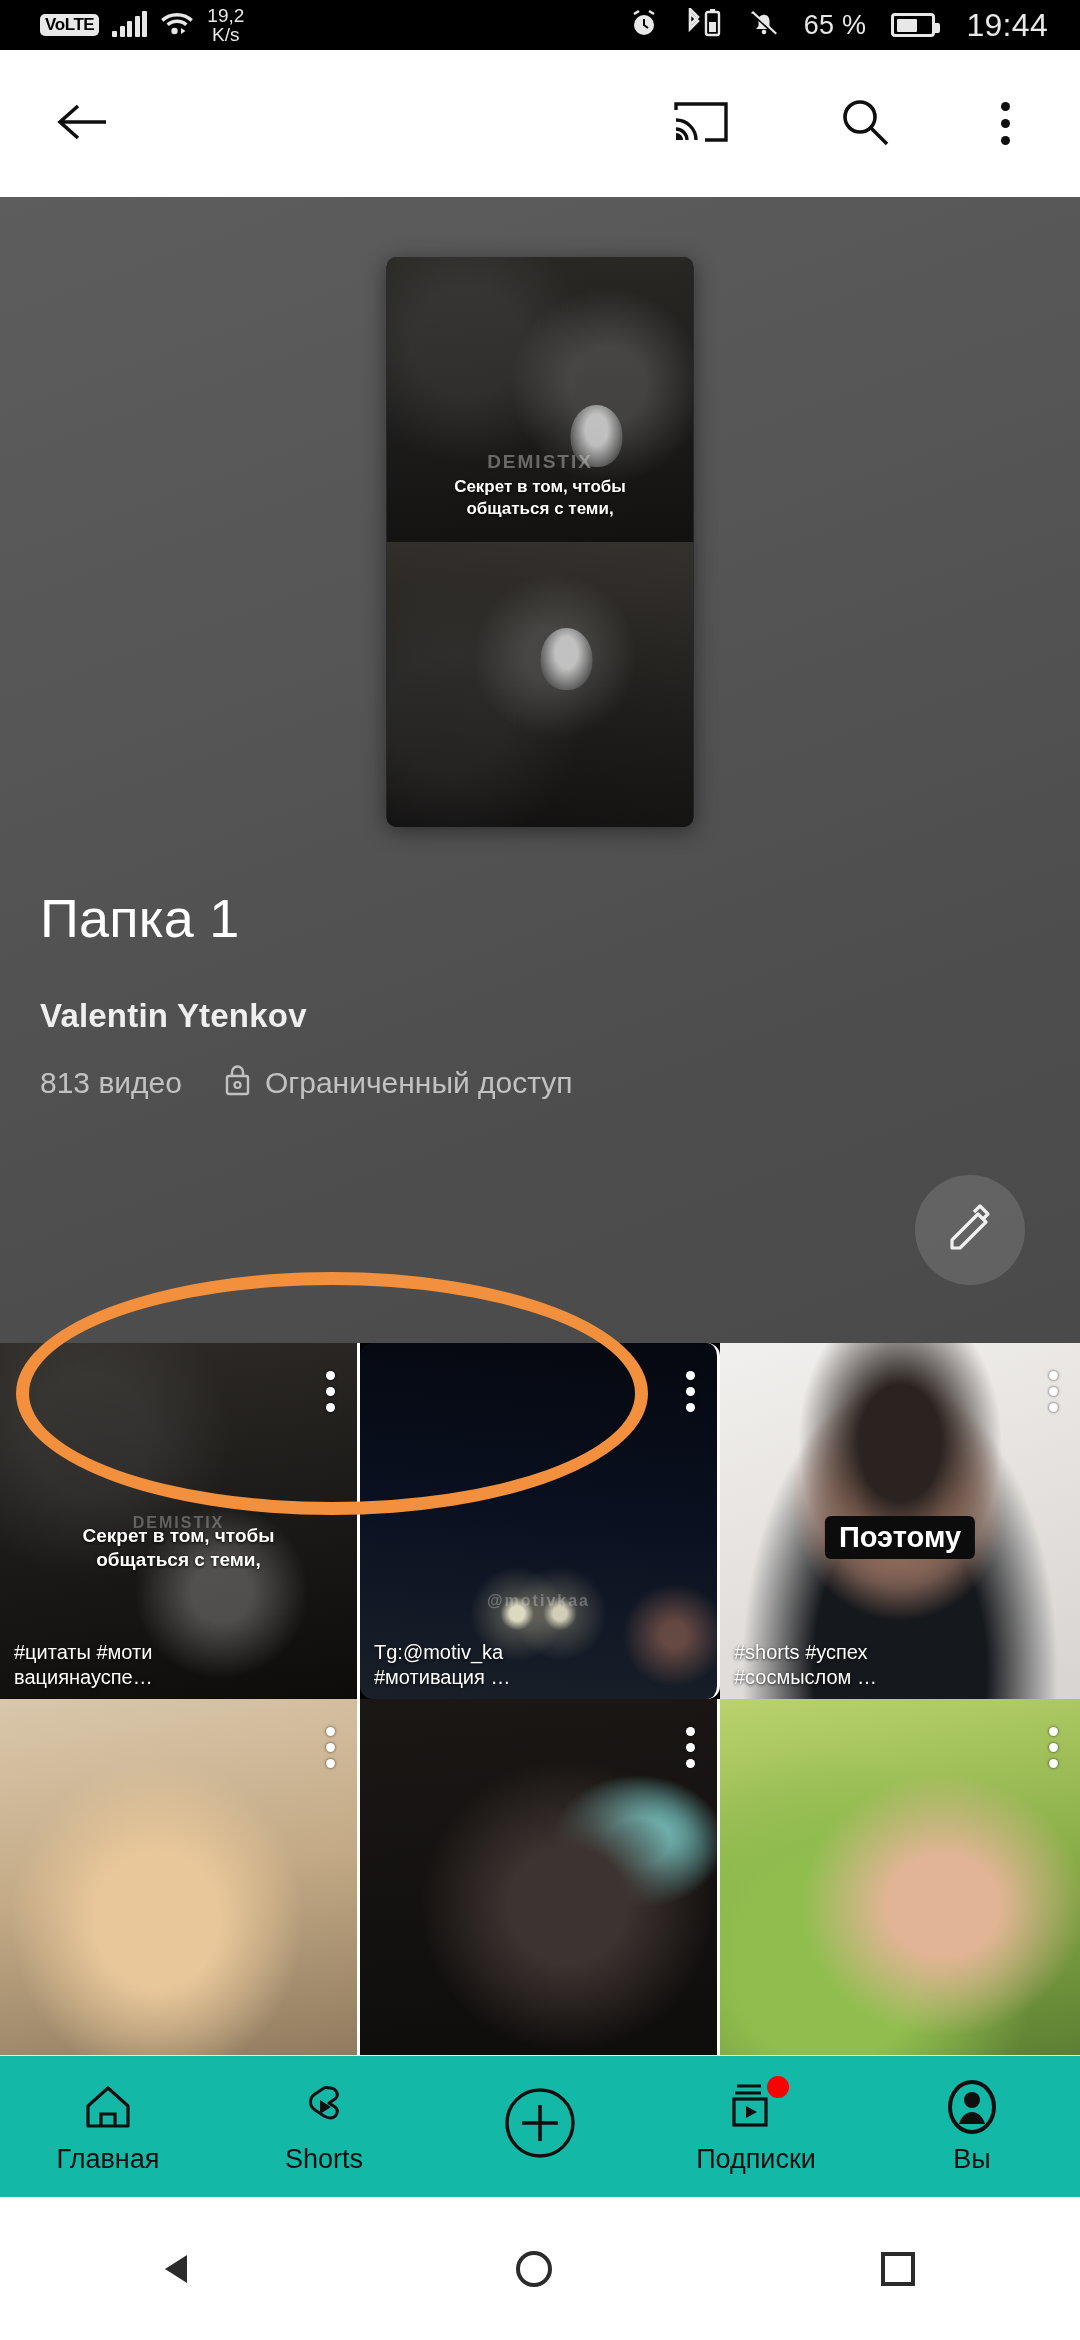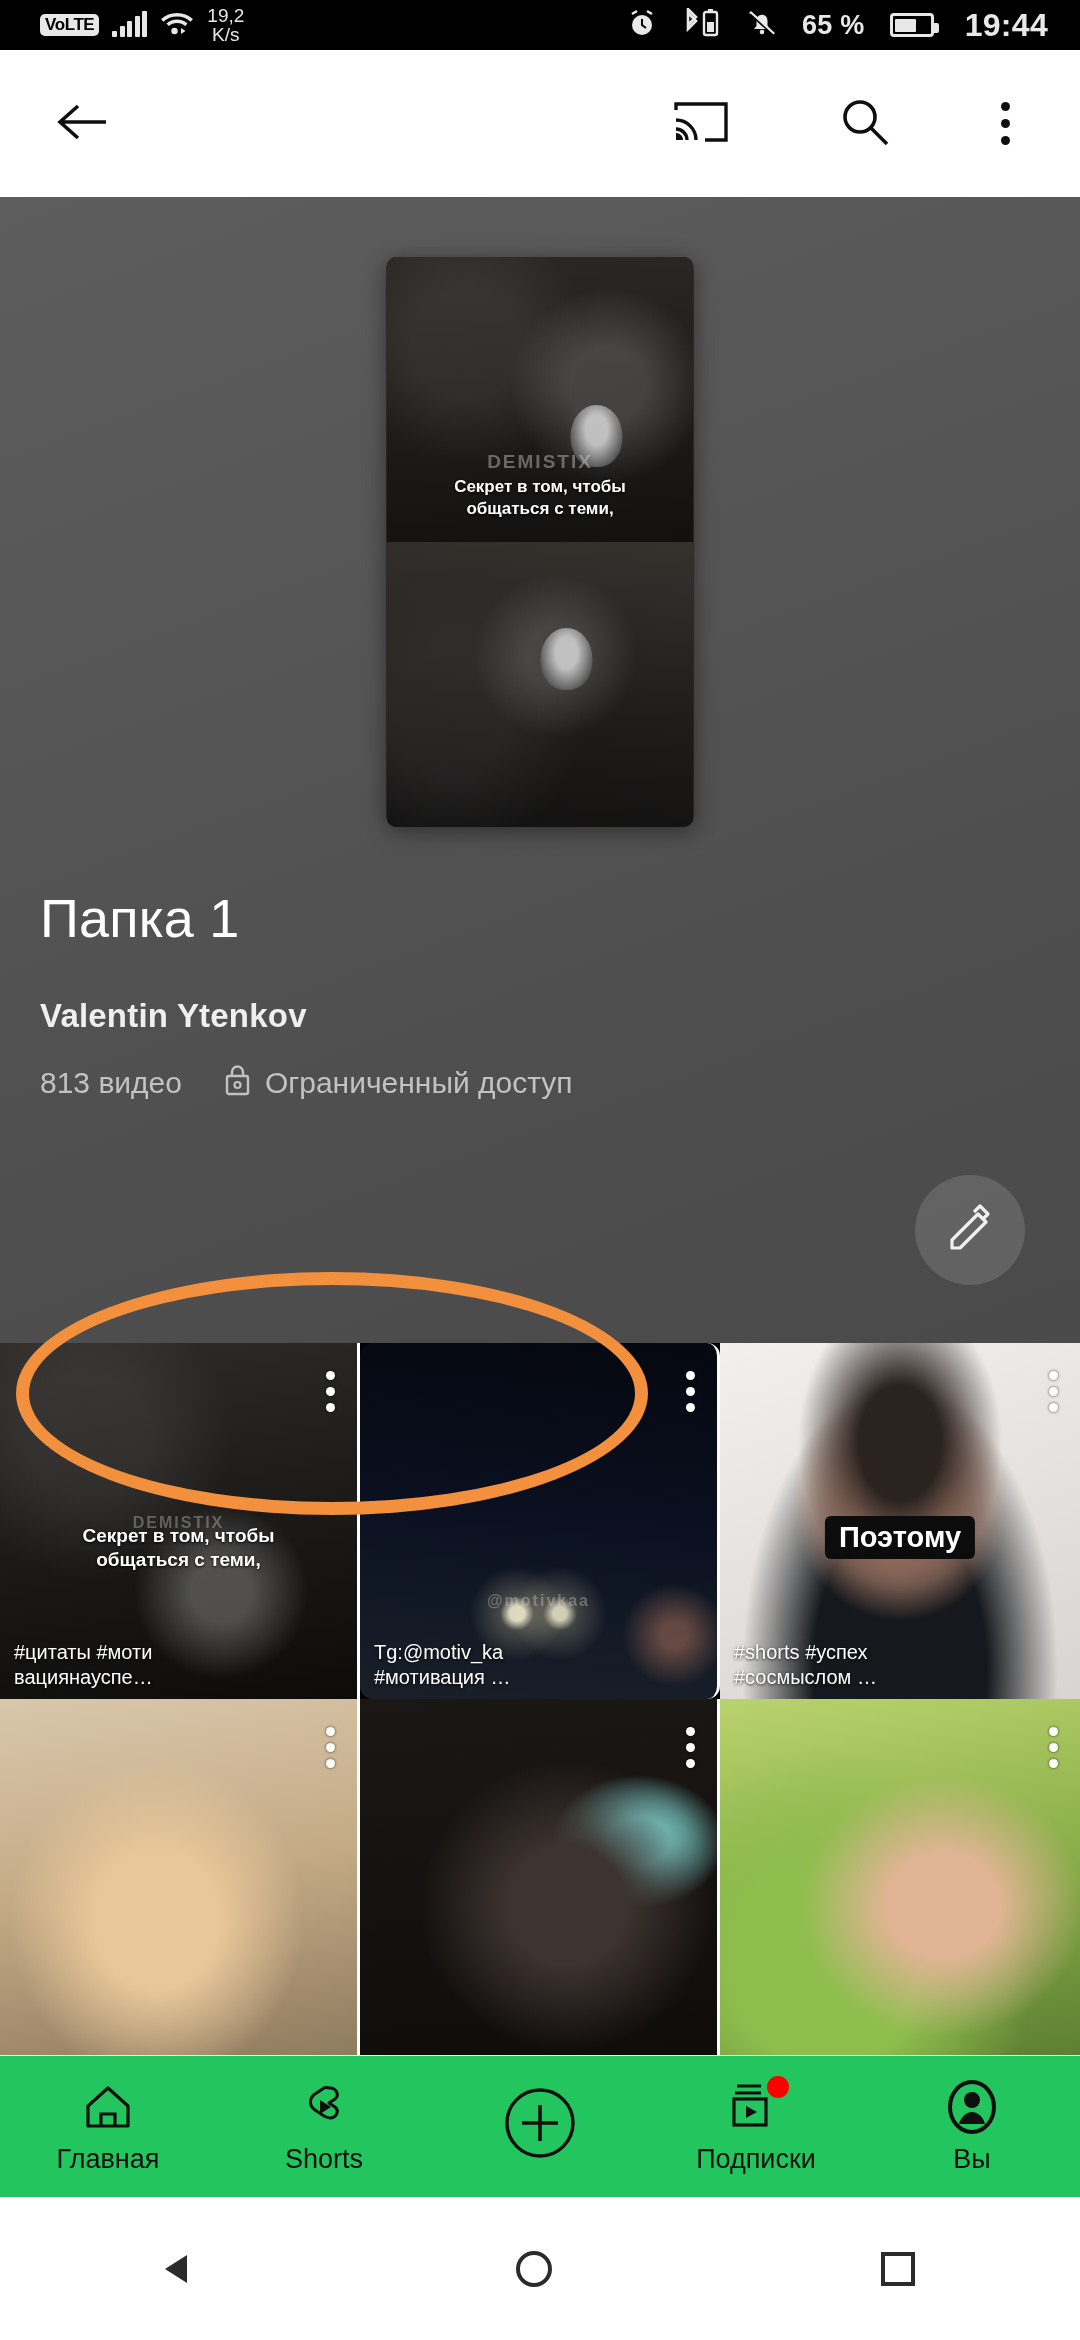--- a/index.html
+++ b/index.html
@@ -15,21 +15,21 @@
   .volte{
     background:#e8e8e8; color:#000; font-size:17px; font-weight:bold;
     border-radius:5px; padding:1px 5px; letter-spacing:-0.4px; line-height:1.15;
   }
   .bars{ display:flex; align-items:flex-end; gap:2.5px; height:24px; }
   .bars i{ display:block; width:5px; background:#e8e8e8; border-radius:1px; }
   .bars i:nth-child(1){height:6px;} .bars i:nth-child(2){height:11px;}
   .bars i:nth-child(3){height:16px;} .bars i:nth-child(4){height:21px;}
   .bars i:nth-child(5){height:26px;}
   .speed{ font-size:19px; line-height:19px; text-align:center; color:#e8e8e8; }
-  .sb-right{ margin-left:auto; margin-right:32px; display:flex; align-items:center; gap:25px;font-weight:bold; }
+  .sb-right{ margin-left:auto; margin-right:32px; display:flex; align-items:center; gap:25px; }
   .sb-pct{ font-size:27px; letter-spacing:0.3px; }
   .sb-time{ font-size:32px; letter-spacing:0.3px; margin-left:6px; }
   .battery{
     width:44px; height:24px; border:3px solid #e8e8e8; border-radius:4px;
     position:relative; display:flex; align-items:center; padding:2.5px;
   }
   .battery::after{
     content:""; position:absolute; right:-8px; top:7px; width:5px; height:10px;
     background:#e8e8e8; border-radius:0 2px 2px 0;
   }
@@ -178,21 +178,21 @@
 
   
   .annot{
     position:absolute; left:16px; top:1272px; width:632px; height:243px;
     border:13px solid #f2903d; border-radius:50%; z-index:9; pointer-events:none;
   }
 
   
   .bottom-nav{
     position:absolute; top:2055px; left:0; width:1080px; height:142px;
-    background:#22c55e; display:flex; align-items:center; justify-content:space-around;
+    background:#14b8a6; display:flex; align-items:center; justify-content:space-around;
     border-top:1px solid #e9e9e9;
   }
   .nav-item{ display:flex; flex-direction:column; align-items:center; gap:8px; width:200px; }
   .nav-item .nlbl{ font-size:27px; color:#0f0f0f; }
   .nav-badge{
     position:absolute; width:22px; height:22px; border-radius:50%; background:#f00;
     right:-4px; top:-2px;
   }
   .ic-wrap{ position:relative; width:58px; height:58px; display:flex; align-items:center; justify-content:center; }
 

